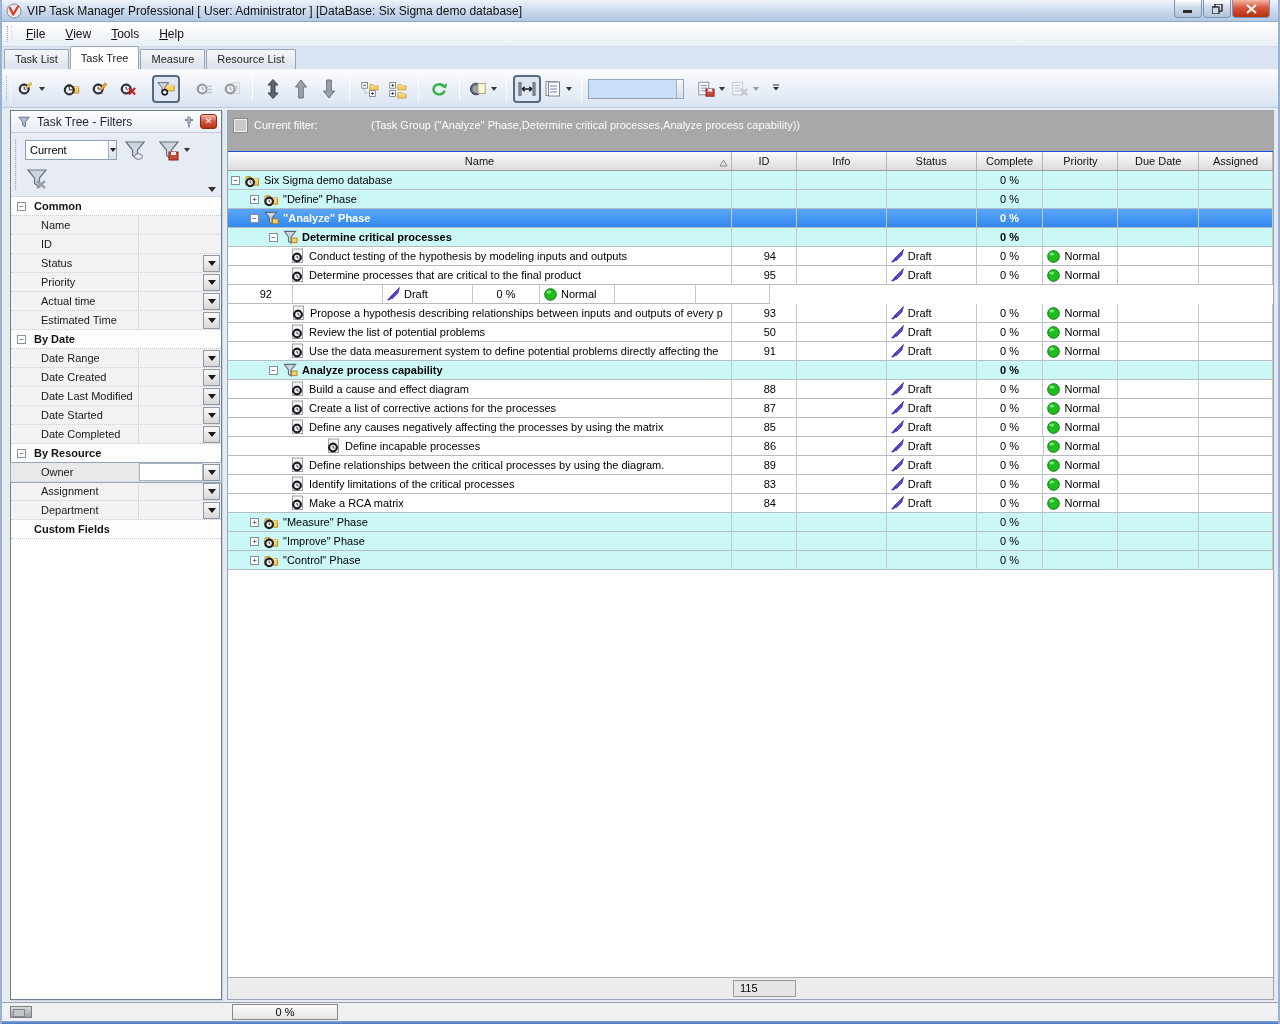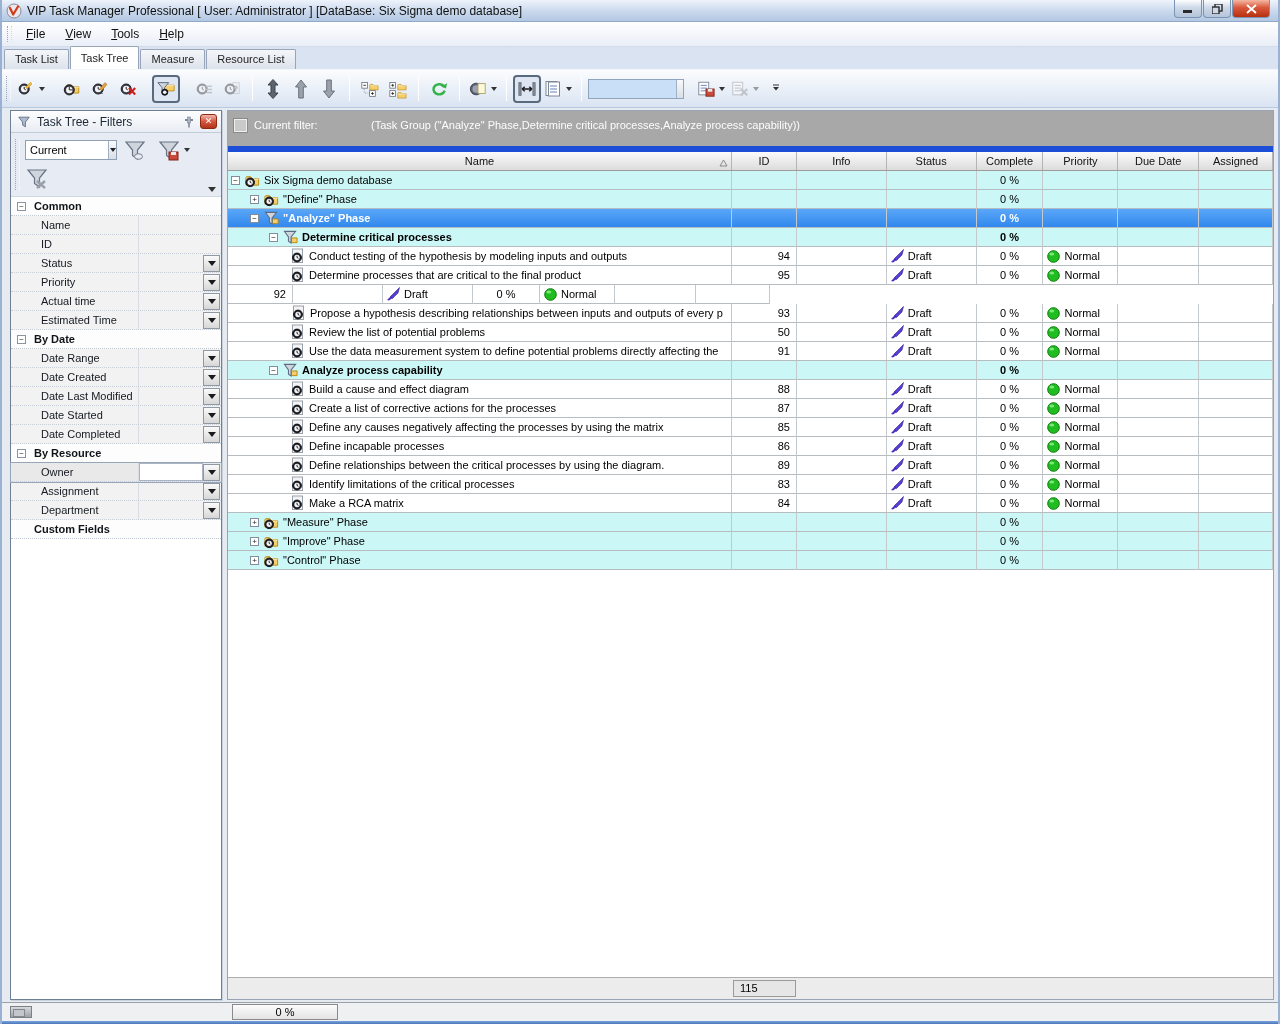--- a/index.html
+++ b/index.html
@@ -72,36 +72,36 @@
   .fp-row { height:19px; display:flex; align-items:center; border-bottom:1px dotted #c9cfd8; background:#f2f2f2; position:relative; }
   .fp-row .fl { font-size:11px; color:#15191f; padding-left:30px; width:128px; border-right:1px solid #d9dde3; align-self:stretch; display:flex; align-items:center; }
   .fp-row .fv { flex:1; align-self:stretch; }
   .fp-row.selected { background:#e9e9e9; outline:1px solid #97a5b8; z-index:1; }
   .fp-row.selected .fv { background:#fff; border:1px solid #aab4c2; }
   .fp-drop { width:17px; height:17px; margin:1px 1px 1px 0; background:linear-gradient(#fafafa,#d7d7d7); border:1px solid #8f99a6; display:flex; align-items:center; justify-content:center; }
   .fp-drop i { width:0; height:0; border-left:4px solid transparent; border-right:4px solid transparent; border-top:5px solid #1a1a1a; }
 
   
   .grid-area { position:absolute; left:225px; top:2px; width:1047px; height:890px; background:#fff; border:1px solid #98a4b4; }
-  .gfilterbar { position:absolute; left:0; top:0; width:100%; height:41px; background:#a8a8a8; border-bottom:6px solid #1d4ed8;padding-left:28px; }
+  .gfilterbar { position:absolute; left:0; top:0; width:100%; height:41px; background:#a8a8a8; border-bottom:1px solid #1d4ed8;padding-left:28px; }
   .gfb-check { position:absolute; left:6px; top:8px; width:13px; height:13px; background:#c9c9c9; border:1px solid #efefef; outline:1px solid #8a8a8a; }
   .gfb-label { position:absolute; left:26px; top:8px; font-size:11px; color:#fdfdfd; }
   .gfb-value { position:absolute; left:143px; top:8px; font-size:11px; color:#fdfdfd; }
   .ghead { position:absolute; left:0; top:41px; width:100%; height:19px; display:flex;
     background:linear-gradient(#fbfbfb,#dcdcdc); border-bottom:1px solid #9c9c9c; }
   .gh-cell { height:100%; border-right:1px solid #b4b4b4; font-size:11px; color:#111; display:flex; align-items:center; justify-content:center; position:relative; }
   .gh-sort { position:absolute; right:3px; top:5px; }
   .grows { position:absolute; left:0; top:60px; width:100%; }
   .gr { height:19px; display:flex; }
   .gr.cyan { background:#ccf7f7; }
   .gr.white { background:#ffffff; }
   .gr.selected { background:linear-gradient(#5aa7f8,#2f86ec); }
   .gr.selected .gc, .gr.selected .name-text { color:#fff; }
   .gc { height:100%; border-right:1px solid #c3c9cc; border-bottom:1px solid #b7bcc0; font-size:11px; color:#000; display:flex; align-items:center; overflow:hidden; white-space:nowrap; }
-  .gc.num { justify-content:flex-end; padding-right:6px; }
+  .gc.num { justify-content:flex-end; padding-right:20px; }
   .gc.mid { justify-content:center; }
   .gr .bold { font-weight:bold; }
   .expandbox { width:9px; height:9px; border:1px solid #848e9a; background:#fff; font-size:8px; line-height:7px; text-align:center; color:#222; flex:none; margin-right:5px; }
   .row-icn { flex:none; margin-right:4px; display:inline-flex; width:15px; height:15px; align-items:center; justify-content:center; }
   .st-icn, .pr-icn { flex:none; margin:0 4px 0 3px; display:inline-flex; width:14px; height:14px; align-items:center; justify-content:center; }
   .gfoot { position:absolute; left:0; bottom:0; width:100%; height:22px; background:#ececec; border-top:1px solid #aeaeae; }
   .gfoot-box { position:absolute; left:505px; top:2px; width:63px; height:17px; background:#e6e6e6; border:1px solid #9a9a9a; font-size:11px; padding:1px 0 0 6px; }
 
   
   .statusbar { position:absolute; left:0; top:1002px; width:100%; height:19px; background:#eef0f2; border-top:1px solid #9aa0a8; }
@@ -998,21 +998,21 @@
                   <circle cx="6.5" cy="6.5" r="5.8" fill="#1fbd1f" stroke="#0c7a0c"></circle>
                   <ellipse cx="4.8" cy="4" rx="2.4" ry="1.6" fill="#8cf08c" opacity="0.85"></ellipse>
                 </svg>
               </span>
               <span>Normal</span>
             </div>
             <div class="gc" style="width: 81px;"></div>
             <div class="gc" style="width: 74px;"></div>
           </div>
           <div class="gr white">
-            <div class="gc" style="width: 505px; padding-left: 62px;">
+            <div class="gc" style="width: 505px; padding-left: 98px;">
               <span class="row-icn">
                 <svg width="15" height="16" viewBox="0 0 15 16">
                   <rect x="2.5" y="1" width="10" height="13.5" fill="#f4f4f4" stroke="#9aa0a8"></rect>
                   <circle cx="7" cy="9.5" r="4.4" fill="#1d1d26" stroke="#0a0a10"></circle>
                   <circle cx="7" cy="9.5" r="2.7" fill="#f4f4f6"></circle>
                   <path d="M7 7.8 V9.5 L8.4 10.3" stroke="#0a0a10" stroke-width="0.9" fill="none"></path>
                 </svg>
               </span>
               <span class="name-text">Define incapable processes</span>
             </div>

